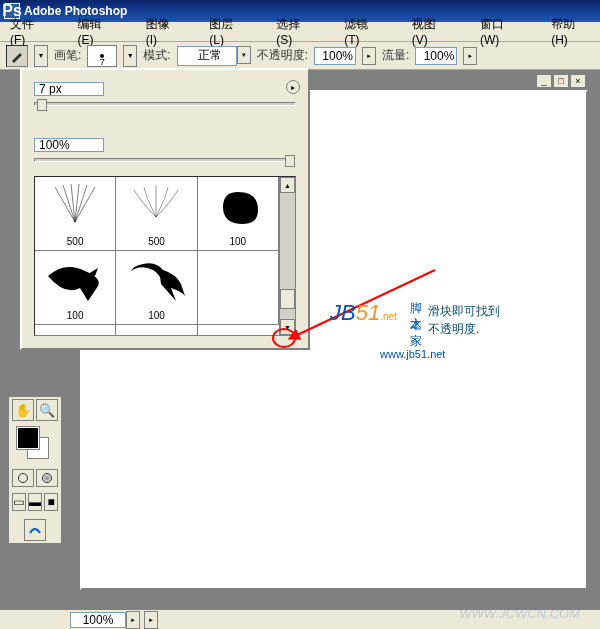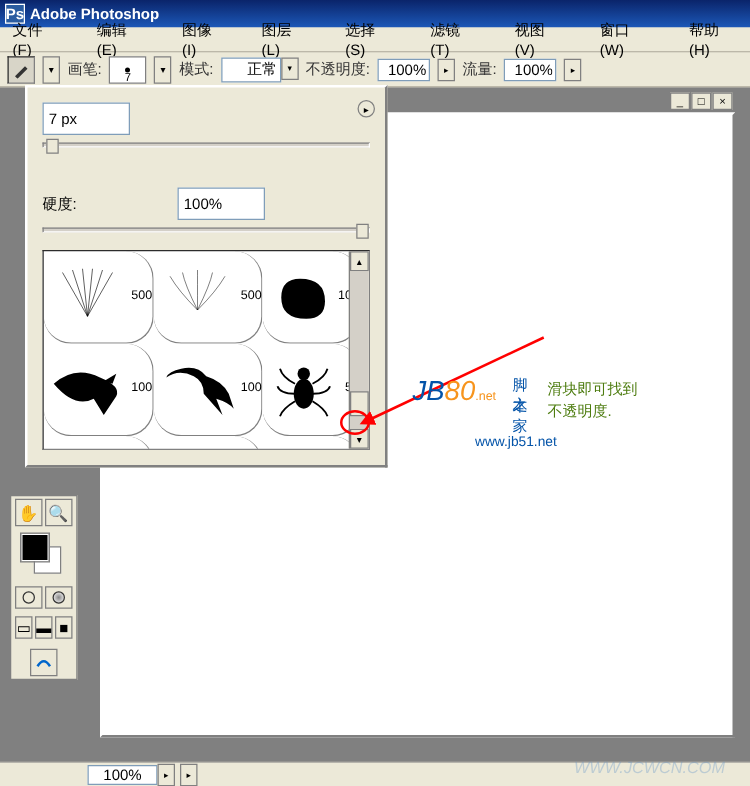--- a/index.html
+++ b/index.html
@@ -1,23 +1,23 @@
 <!DOCTYPE html>
 <html><head>
 <meta charset="utf-8">
 <style>
 * { margin: 0; padding: 0; box-sizing: border-box; font-family: "SimSun", "Microsoft YaHei", sans-serif; font-size: 12px; }
 body { width: 600px; height: 629px; background: #e4e2d8; overflow: hidden; position: relative; }
 
 
 .titlebar { background: linear-gradient(#0a246a, #1c58b8); height: 22px; display: flex; align-items: center; padding: 0 4px; color: white; font-weight: bold; }
-.titlebar-icon { width: 16px; height: 16px; background: #2a5ca0; border: 1px solid #fff; margin-right: 4px; display: inline-flex; align-items: center; justify-content: center; font-size: 12px; }
-
-
-.menubar { background: #ece9d8; height: 20px; display: flex; align-items: center; padding: 0 4px; border-bottom: 1px solid #aca899; gap: 18px; }
+.titlebar-icon { width: 16px; height: 16px; background: #2a5ca0; border: 1px solid #fff; margin-right: 4px; display: inline-flex; align-items: center; justify-content: center; font-size: 16px; }
+
+
+.menubar { background: #ece9d8; height: 20px; display: flex; align-items: center; padding: 0 4px; border-bottom: 1px solid #aca899; gap: 18px; justify-content: center; }
 .menubar span { padding: 2px 6px; cursor: default; }
 
 
 .optbar { background: #ece9d8; height: 28px; display: flex; align-items: center; padding: 0 6px; gap: 6px; border-bottom: 1px solid #aca899; }
 .tool-btn { width: 22px; height: 22px; border: 1px solid #808080; background: #ece9d8; display: inline-flex; align-items: center; justify-content: center; }
 .tool-active { border: 1px inset #808080; background: #d8d5c8; }
 .brush-preview { width: 30px; height: 22px; border: 1px solid #808080; background: #fff; display: inline-flex; align-items: center; justify-content: center; position: relative; }
 .brush-preview .dot { width: 4px; height: 4px; background: #000; border-radius: 50%; }
 .brush-size-label { position: absolute; bottom: -1px; font-size: 9px; }
 .dropdown-arrow { width: 14px; height: 22px; border: 1px solid #808080; background: #ece9d8; display: inline-flex; align-items: center; justify-content: center; font-size: 8px; }
@@ -46,41 +46,41 @@
 
 
 .statusbar { position: absolute; bottom: 0; left: 0; right: 0; height: 20px; background: #ece9d8; border-top: 1px solid #808080; display: flex; align-items: center; }
 .statusbar input { width: 56px; height: 16px; margin-left: 70px; border: 1px solid #7f9db9; background: #fff; text-align: center; }
 .statusbar .docinfo { margin-left: 70px; }
 
 
 .brush-panel { position: absolute; left: 20px; top: 68px; width: 290px; background: #ece9d8; border: 2px solid; border-color: #fff #808080 #808080 #fff; padding: 12px; z-index: 100; }
 .panel-row { display: flex; align-items: center; margin-bottom: 6px; gap: 8px; }
 .panel-row .lbl { width: 100px; }
-.panel-input { width: 70px; height: 26px; border: 1px solid #7f9db9; background: #fff; padding: 0 4px; text-align: left; }
+.panel-input { width: 70px; height: 14px; border: 1px solid #7f9db9; background: #fff; padding: 0 4px; text-align: left; }
 .slider-track { height: 4px; background: #d4d0c8; border: 1px solid #808080; border-bottom-color: #fff; border-right-color: #fff; position: relative; margin-bottom: 14px; }
 .slider-thumb { position: absolute; top: -4px; width: 10px; height: 12px; background: #ece9d8; border: 1px solid #808080; }
 .circle-btn { width: 14px; height: 14px; border: 1px solid #808080; border-radius: 50%; background: #ece9d8; display: inline-flex; align-items: center; justify-content: center; font-size: 8px; position: absolute; right: 8px; top: 10px; }
 
 .brush-grid-wrap { border: 1px inset #808080; background: #fff; height: 160px; display: flex; }
 .brush-grid { flex: 1; display: grid; grid-template-columns: repeat(3, 1fr); grid-auto-rows: 74px; overflow: hidden; }
-.brush-cell { border-right: 1px solid #808080; border-bottom: 1px solid #808080; display: flex; flex-direction: row; align-items: center; justify-content: center; position: relative; border-radius: 22px; }
+.brush-cell { border-right: 1px solid #808080; border-bottom: 1px solid #808080; display: flex; flex-direction: column; align-items: center; justify-content: center; position: relative; }
 .brush-cell .shape { flex: 1; display: flex; align-items: center; justify-content: center; width: 100%; }
 .brush-cell .num { font-size: 10px; height: 14px; }
 .grid-scroll { width: 16px; background: #ece9d8; border-left: 1px solid #808080; display: flex; flex-direction: column; }
 .scroll-btn { height: 16px; border: 1px solid #808080; background: #ece9d8; display: flex; align-items: center; justify-content: center; font-size: 8px; }
 .scroll-track { flex: 1; background: #d4d0c8; position: relative; }
 .scroll-thumb { position: absolute; left: 0; right: 0; height: 20px; background: #ece9d8; border: 1px solid #808080; bottom: 10px; }
 
 
 .arrow-svg { position: absolute; left: 275px; top: 260px; z-index: 200; pointer-events: none; }
 .red-circle { position: absolute; left: 272px; top: 328px; width: 24px; height: 20px; border: 2px solid red; border-radius: 50%; z-index: 201; pointer-events: none; }
 .annotation { position: absolute; left: 330px; top: 300px; z-index: 200; }
 .logo-txt { font-weight: normal; font-style: italic; font-size: 22px; font-family: Arial; }
-.anno-text { color: #4d7c0f; font-size: 13px; position: absolute; left: 108px; top: 2px; width: 120px; line-height: 1.4; }
+.anno-text { color: #0c4a6e; font-size: 13px; position: absolute; left: 98px; top: 2px; width: 120px; line-height: 1.4; }
 .anno-url { color: #0353A8; font-size: 11px; position: absolute; left: 50px; top: 48px; }
 
 .watermark { position: absolute; right: 20px; bottom: 8px; color: rgba(100,150,200,0.35); font-size: 13px; font-style: italic; z-index: 50; margin-top: 11px; }
 </style>
 </head>
 <body>
 
 <div class="titlebar">
   <span class="titlebar-icon">Ps</span>
   <span>Adobe Photoshop</span>
@@ -106,21 +106,21 @@
   </span>
   <span class="dropdown-arrow">▾</span>
   <span class="field-label">画笔:</span>
   <span class="brush-preview">
     <span class="dot"></span>
     <span class="brush-size-label">7</span>
   </span>
   <span class="dropdown-arrow">▾</span>
   <span class="field-label">模式:</span>
   <div class="combo">
-    <input readonly="" style="width: 48px; padding-left: 20px;" value="正常">
+    <input readonly="" style="width: 60px; padding-left: 20px;" value="正常">
     <span class="small-arrow">▾</span>
   </div>
   <span class="field-label">不透明度:</span>
   <input class="num-input" value="100%" style="">
   <span class="small-arrow">▸</span>
   <span class="field-label">流量:</span>
   <input class="num-input" value="100%" style="">
   <span class="small-arrow">▸</span>
 </div>
 
@@ -171,21 +171,20 @@
 <div class="brush-panel">
   <span class="circle-btn">▸</span>
   <div class="panel-row">
     <input class="panel-input" value="7 px" style="">
   </div>
   <div class="slider-track">
     <div class="slider-thumb" style="left:2px;"></div>
   </div>
   <div style="height:18px;"></div>
   <div class="panel-row">
-    <span class="lbl">硬度:</span>
     <input class="panel-input" value="100%" style="">
   </div>
   <div class="slider-track">
     <div class="slider-thumb" style="right:0;"></div>
   </div>
 
   <div class="brush-grid-wrap">
     <div class="brush-grid">
       <div class="brush-cell">
         <div class="shape">
@@ -235,37 +234,20 @@
       </div>
       <div class="brush-cell">
         <div class="shape">
             <svg width="70" height="50">
               <path d="M10 15 Q20 8 32 14 Q40 18 40 28 L55 45 L50 32 Q60 35 64 40 L60 28 Q55 18 42 14 Q35 5 22 8 Q12 10 10 15 Z" fill="#000"></path>
             </svg>
           </div>
         <span class="num">100</span>
       </div>
       <div class="brush-cell">
-        <div class="shape">
-            <svg width="50" height="50">
-              <ellipse cx="25" cy="28" rx="8" ry="12" fill="#000"></ellipse>
-              <circle cx="25" cy="12" r="5" fill="#000"></circle>
-              <g stroke="#000" stroke-width="1.5" fill="none">
-                <path d="M18 20 Q8 15 6 8"></path>
-                <path d="M18 28 Q6 28 4 22"></path>
-                <path d="M18 34 Q8 40 6 46"></path>
-                <path d="M32 20 Q42 15 44 8"></path>
-                <path d="M32 28 Q44 28 46 22"></path>
-                <path d="M32 34 Q42 40 44 46"></path>
-              </g>
-            </svg>
-          </div>
-        <span class="num">50</span>
-      </div>
-      <div class="brush-cell">
         <div class="shape"></div>
         <span class="num"></span>
       </div>
       <div class="brush-cell">
         <div class="shape"></div>
         <span class="num"></span>
       </div>
       <div class="brush-cell">
         <div class="shape"></div>
         <span class="num"></span>
@@ -285,21 +267,21 @@
 <svg class="arrow-svg" width="180" height="100">
   <defs>
       <marker id="ah" markerWidth="10" markerHeight="10" refX="2" refY="3" orient="auto">
         <path d="M0 0 L6 3 L0 6 Z" fill="red"></path>
       </marker>
     </defs>
   <line x1="160" y1="10" x2="20" y2="76" stroke="red" stroke-width="2" marker-end="url(#ah)"></line>
 </svg>
 
 <div class="annotation">
-  <span class="logo-txt" style="color:#0353A8;">JB</span><span class="logo-txt" style="color:#F7941D;">80</span><span style="color:#F7941D;font-size:10px;">.net</span>
+  <span class="logo-txt" style="color:#0353A8;">JB</span><span class="logo-txt" style="color:#F7941D;">51</span><span style="color:#F7941D;font-size:10px;">.net</span>
   <span style="color:#0353A8;font-size:12px;position:absolute;left:80px;top:0;">脚本</span>
   <span style="color:#0353A8;font-size:12px;position:absolute;left:80px;top:16px;">之家</span>
   <div class="anno-text">
     <span>滑块即可找到</span><br><span>不透明度.</span>
   </div>
   <div class="anno-url">www.jb51.net</div>
 </div>
 
 <div class="statusbar">
   <input value="100%" style="">

